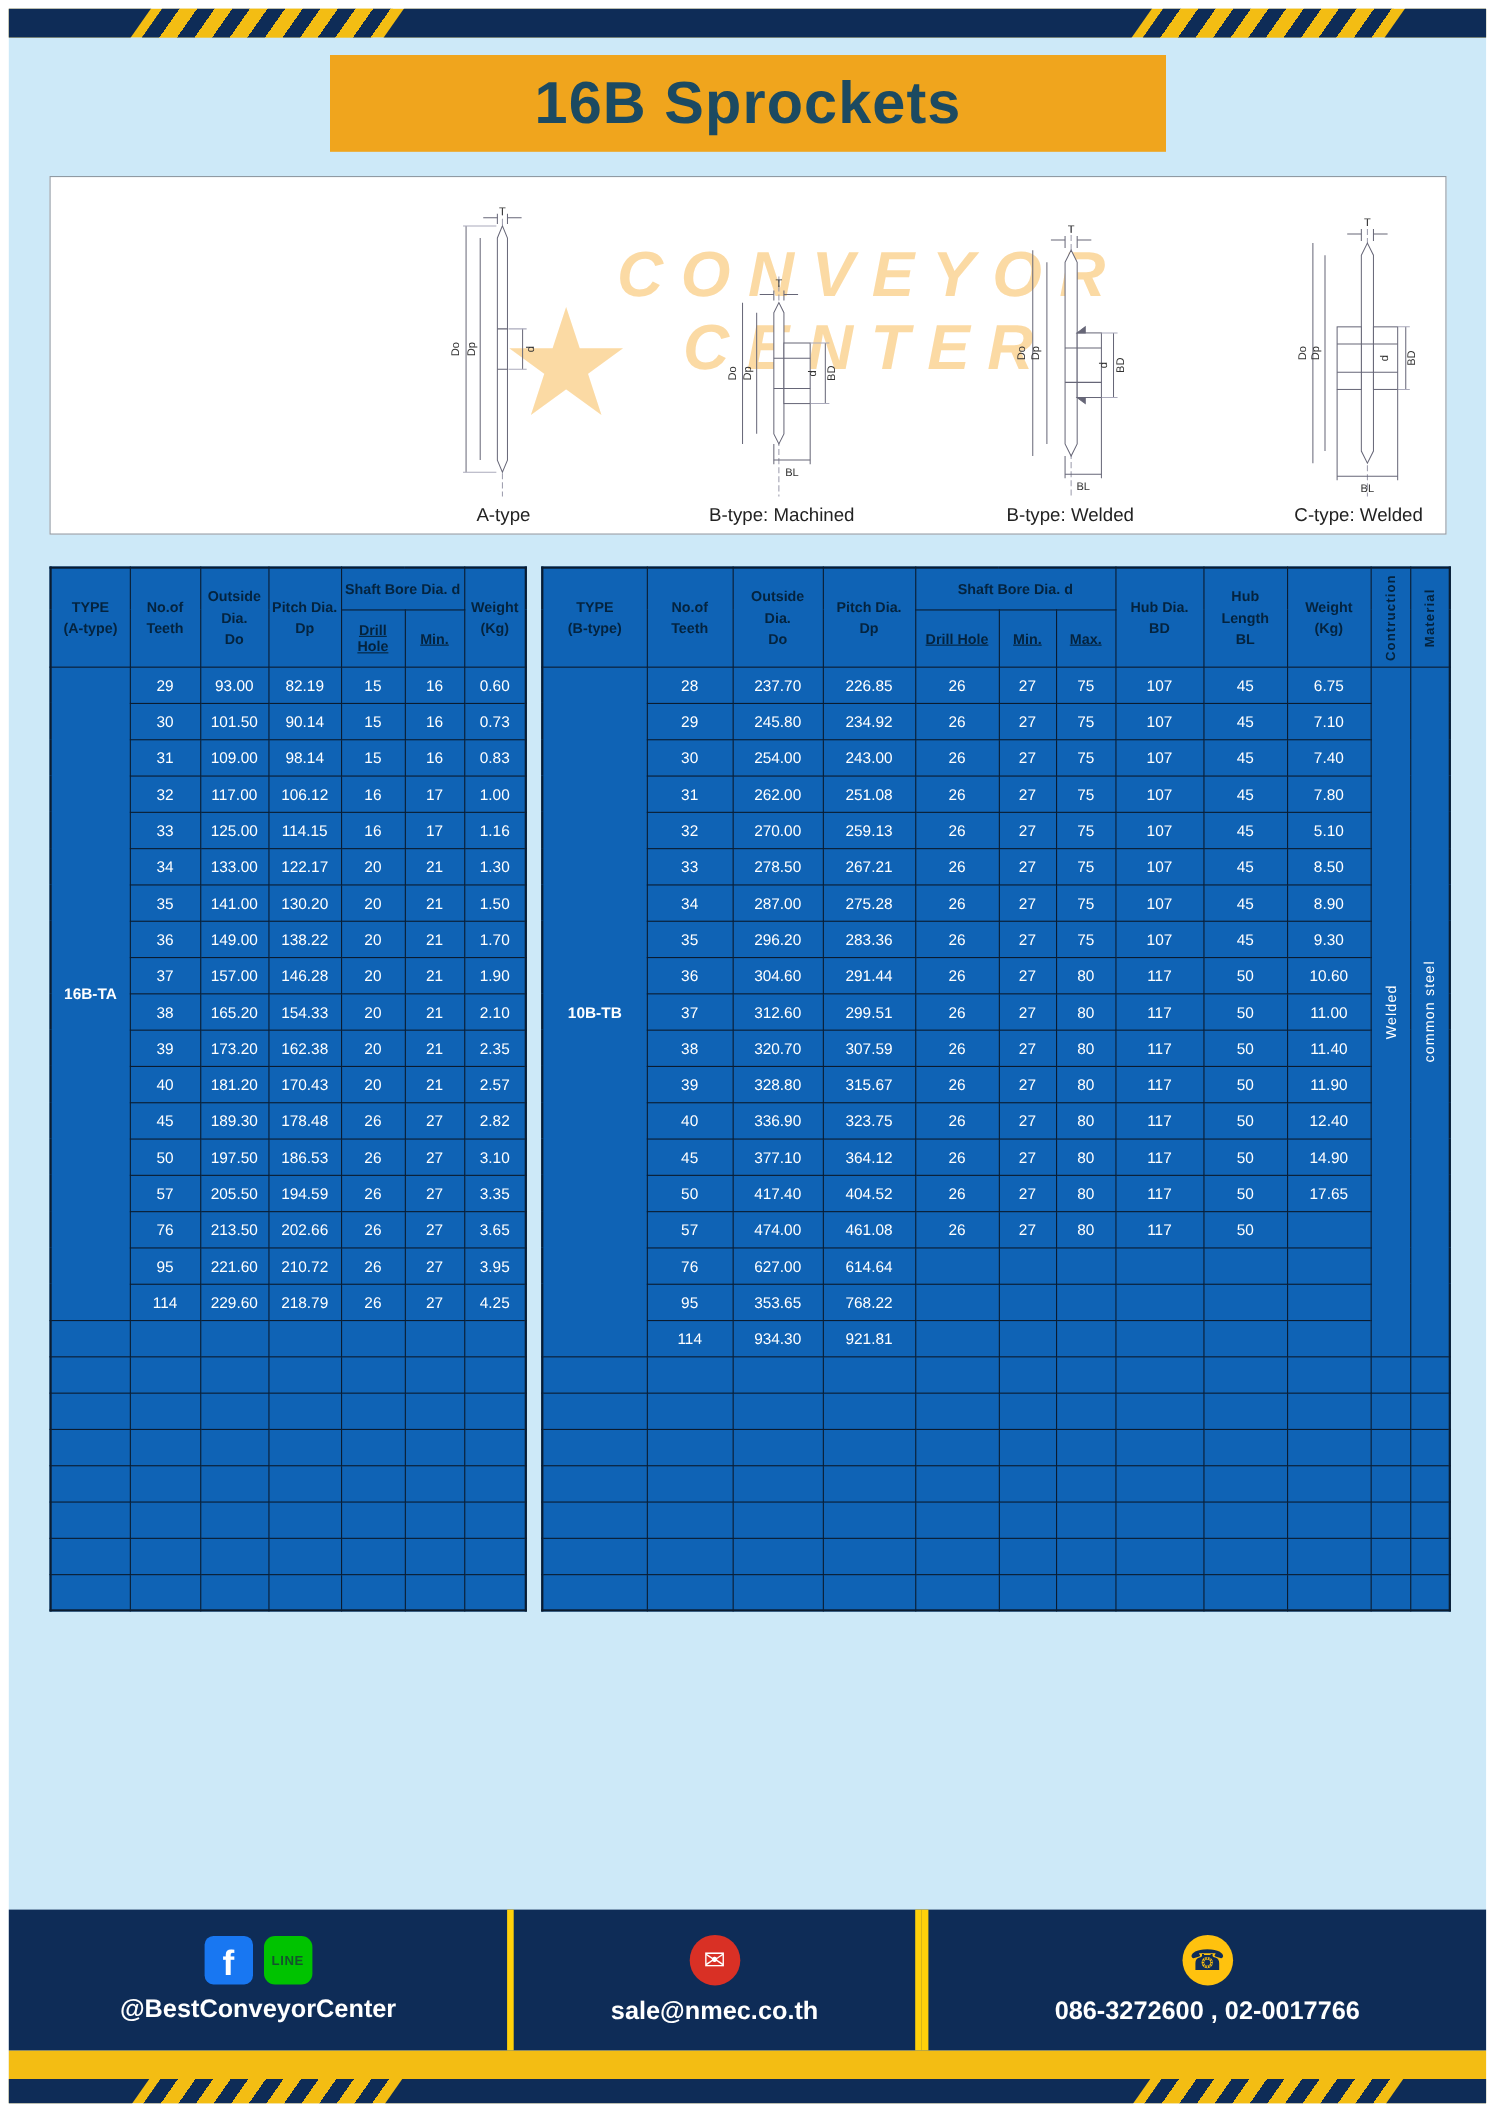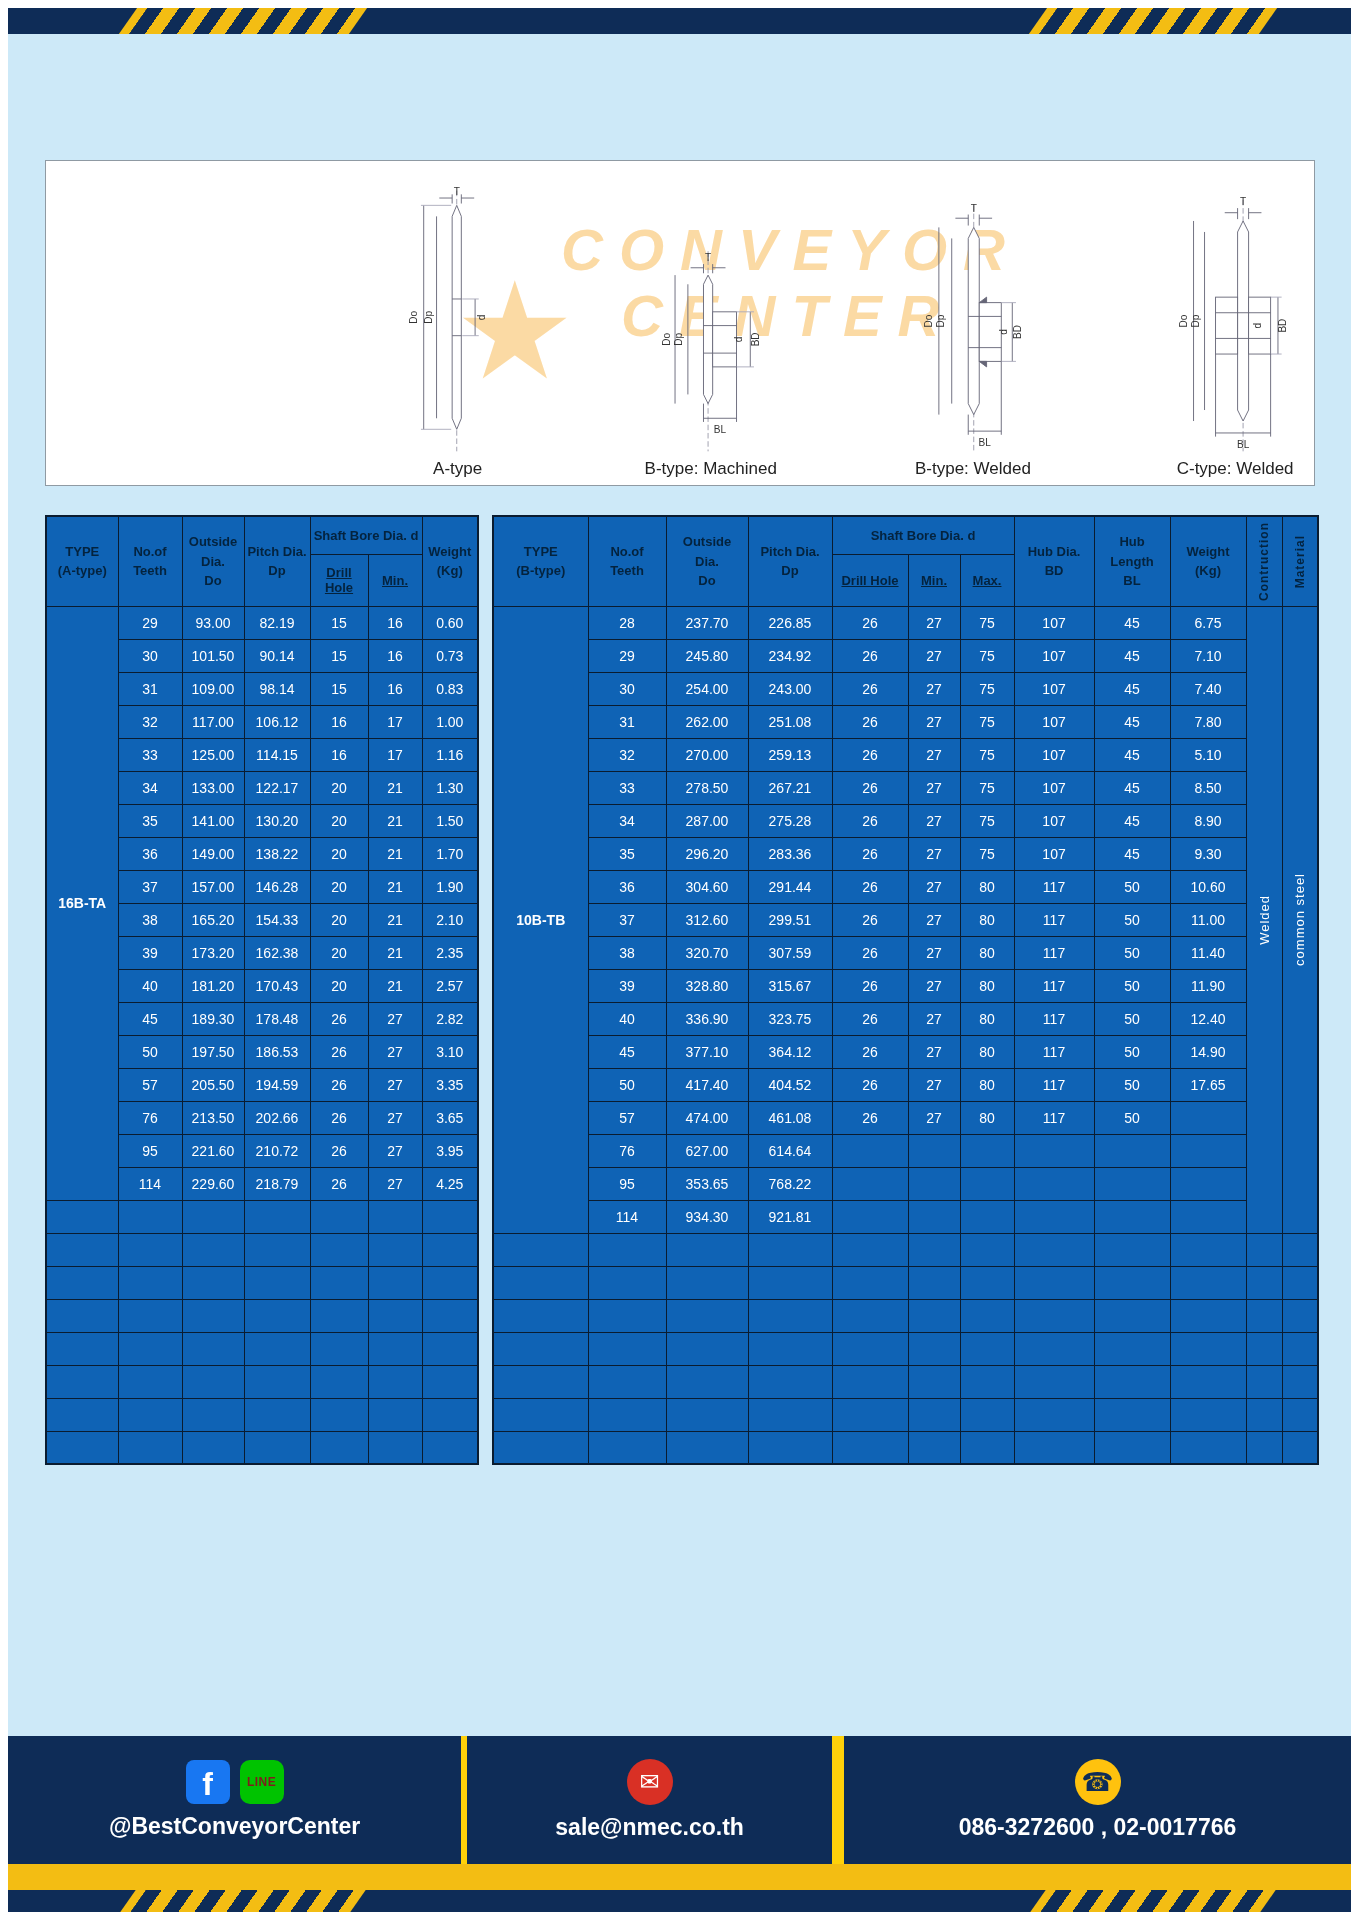--- a/index.html
+++ b/index.html
@@ -54,41 +54,44 @@
 
   
   .footer { position:absolute; left:8px; right:8px; top:1736px; height:128px; background:#0e2c57;
             display:flex; align-items:stretch; z-index:2; }
   .fseg { display:flex; flex-direction:column; align-items:center; justify-content:center; gap:9px; }
   .fdiv { width:6px; background:#ffd10a; }
   .ftext { color:#ffffff; font-weight:700; font-size:23px; white-space:nowrap; }
   .icons { display:flex; gap:10px; align-items:center; }
   .icon-fb { width:44px; height:44px; border-radius:8px; background:#1877f2; color:#fff;
              font-size:32px; font-weight:700; display:flex; align-items:flex-end; justify-content:center; line-height:40px; }
-  .icon-line { width:44px; height:44px; border-radius:10px; background:#00c300; color:#7f1d1d;
+  .icon-line { width:44px; height:44px; border-radius:10px; background:#00c300; color:#14532d;
                display:flex; align-items:center; justify-content:center; font-size:12px; font-weight:700; letter-spacing:0.5px; }
   .icon-round { width:46px; height:46px; border-radius:50%; display:flex; align-items:center; justify-content:center; }
   .icon-mail { background:#d93025; color:#fff; font-size:24px; }
   .icon-globe { background:#29b5ea; }
   .icon-phone { background:#ffc20e; color:#0e2c57; font-size:26px; }
 </style>
 </head>
 <body>
 
 <div class="page">
   <div class="bg"></div>
 
   <div class="deco deco-top">
     <div class="dnavy" style="left:-30px;width:150px"></div>
     <div class="dstripe" style="left:130px;width:210px"></div>
     <div class="dnavy" style="left:350px;width:680px"></div>
     <div class="dstripe" style="left:1040px;width:210px"></div>
     <div class="dnavy" style="left:1260px;width:150px"></div>
   </div>
 
+  <div class="title-banner">
+    <h1>16B Sprockets</h1>
+  </div>
 
   <div class="spec-box">
     <div class="watermark">
       <div class="wm-star">★</div>
       <div class="wm-lines">
         <div class="wm-l2">CONVEYOR</div>
         <div class="wm-l3">CENTER</div>
       </div>
     </div>
 

